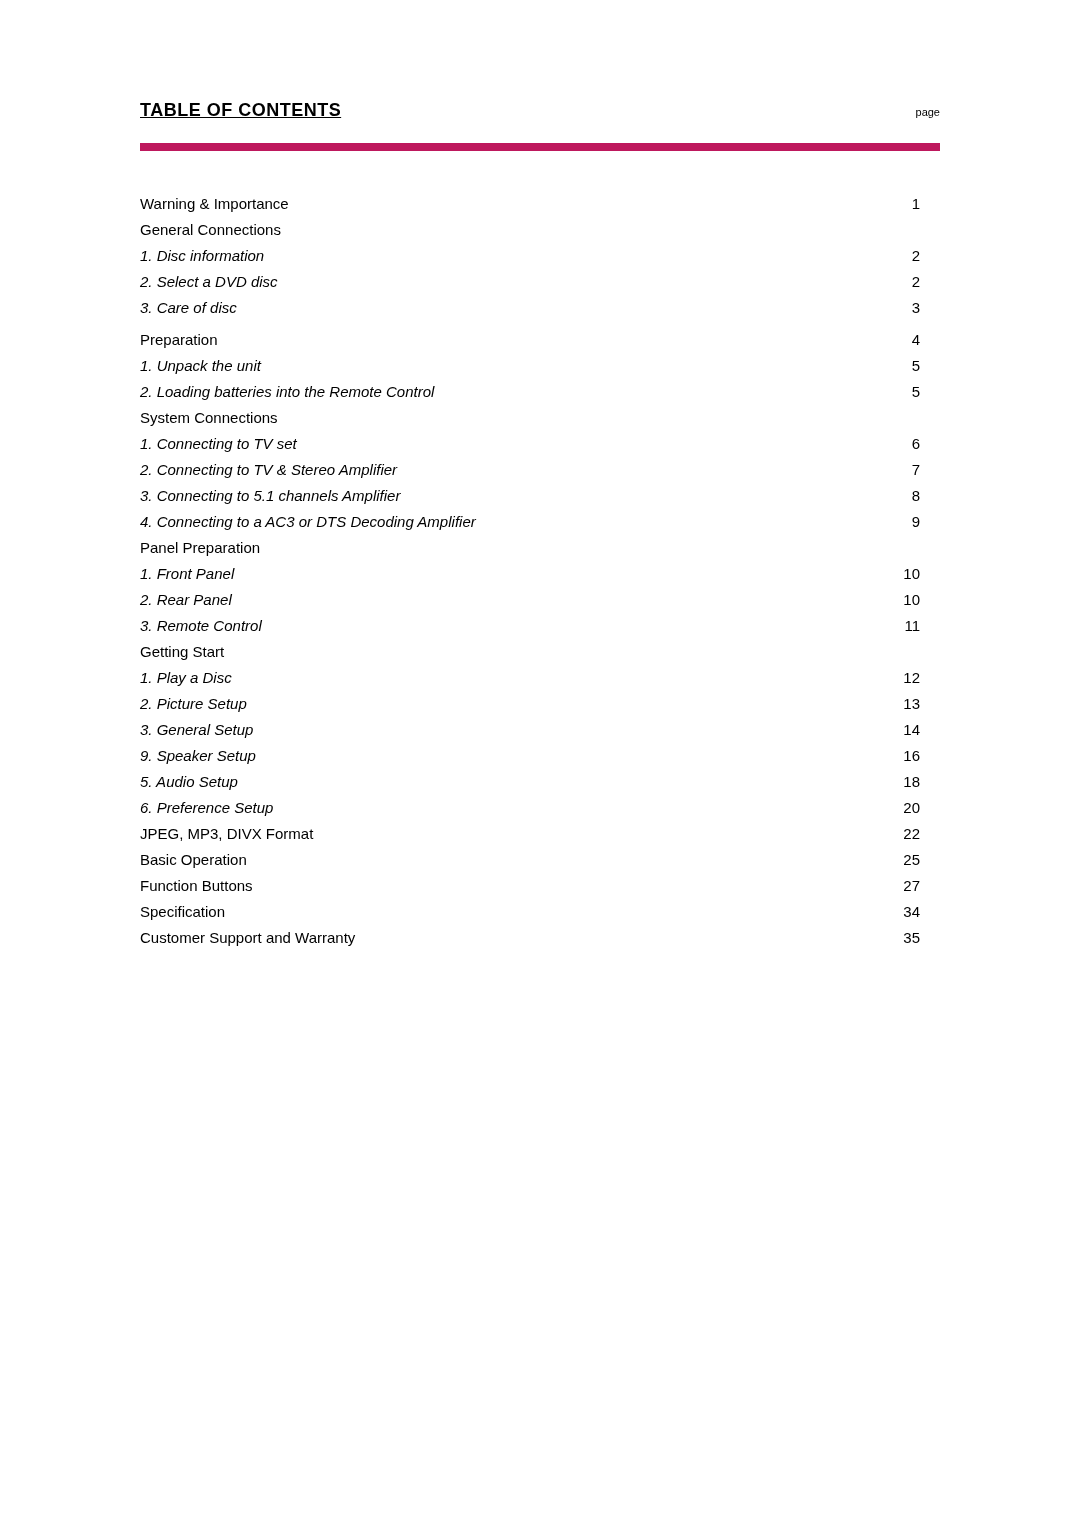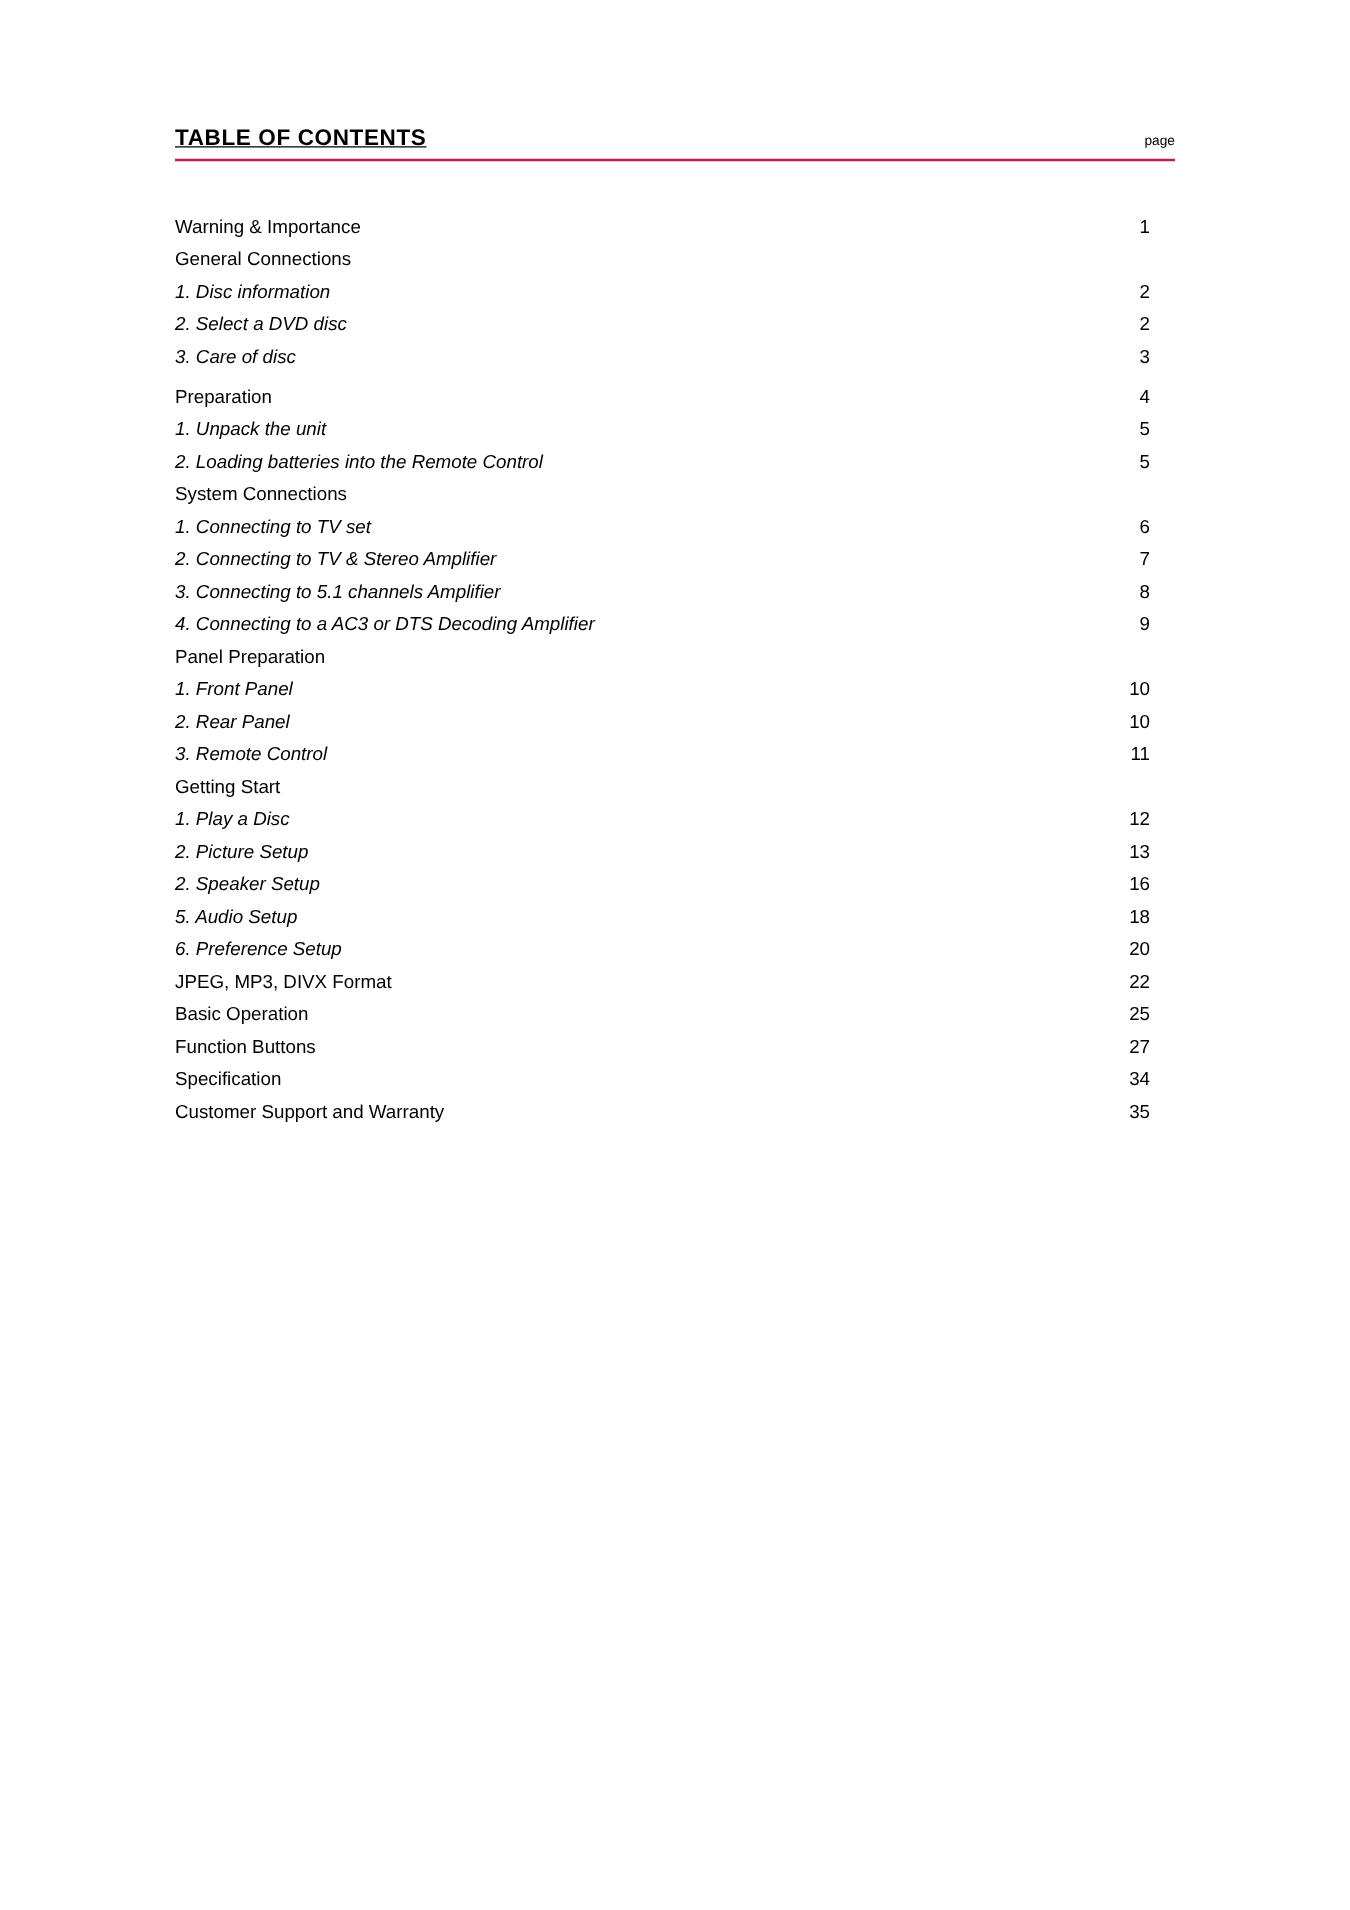--- a/index.html
+++ b/index.html
@@ -22,22 +22,22 @@
       min-height: 1528px;
       background: #ffffff;
       padding: 100px 140px 100px 140px;
     }
 
     .header-row {
       display: flex;
       justify-content: space-between;
       align-items: baseline;
       margin-bottom: 40px;
-      border-bottom: 2px solid #be185d;
-      padding-bottom: 6px;
+      border-bottom: 8px solid #be185d;
+      padding-bottom: 22px;
     }
 
     .title {
       font-size: 18px;
       font-weight: bold;
       text-decoration: underline;
       letter-spacing: 0.5px;
     }
 
     .page-label {
@@ -164,21 +164,25 @@
         </tr>
         <tr>
           <td class="entry-col indent-1">1.  Play a Disc</td>
           <td class="page-col">12</td>
         </tr>
         <tr>
           <td class="entry-col indent-1">2.  Picture Setup</td>
           <td class="page-col">13</td>
         </tr>
         <tr>
-          <td class="entry-col indent-1">2.  Speaker Setup</td>
+          <td class="entry-col indent-1">3.  General Setup</td>
+          <td class="page-col">14</td>
+        </tr>
+        <tr>
+          <td class="entry-col indent-1">9.  Speaker Setup</td>
           <td class="page-col">16</td>
         </tr>
         <tr>
           <td class="entry-col indent-1">5.  Audio Setup</td>
           <td class="page-col">18</td>
         </tr>
         <tr>
           <td class="entry-col indent-1">6.  Preference Setup</td>
           <td class="page-col">20</td>
         </tr>

